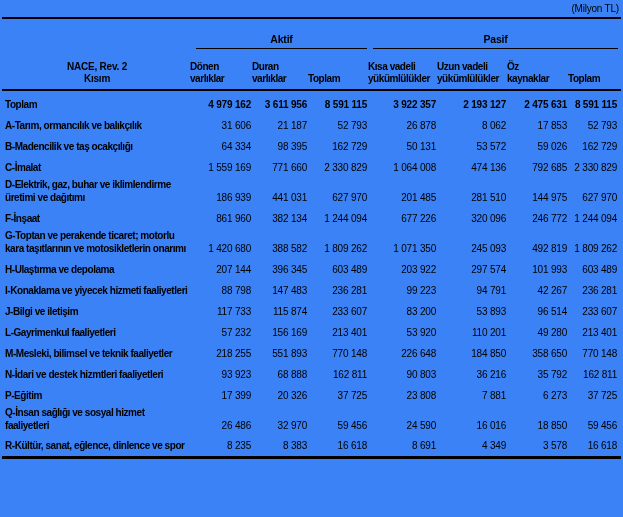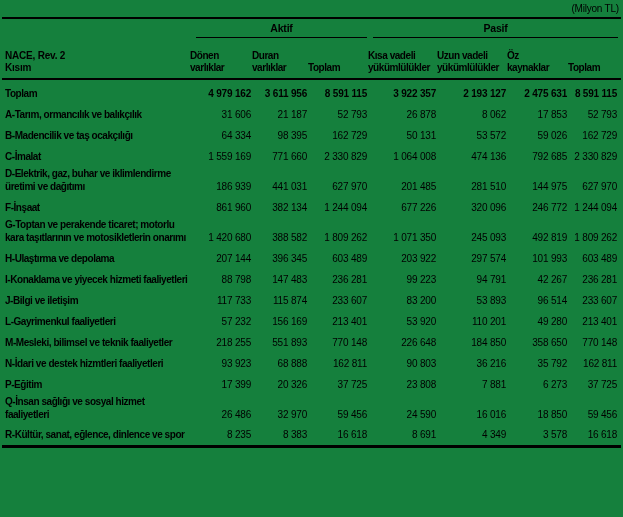--- a/index.html
+++ b/index.html
@@ -1,46 +1,46 @@
 <!DOCTYPE html>
 <html><head>
 <meta charset="utf-8">
 <style>
   html,body{margin:0;padding:0;background:#fff;}
   .page{
-    width:623px;height:517px;background:#15803d;color:#000;
+    width:623px;height:517px;background:#3b82f6;color:#000;
     font-family:"Liberation Sans",sans-serif;
     box-sizing:border-box;padding:0 2px;overflow:hidden;
   }
   .unit-note{
     text-align:right;font-size:10px;line-height:12px;
     padding:3px 2px 2px 0;letter-spacing:-0.2px;
   }
   table.bs{
     width:619px;border-collapse:collapse;table-layout:fixed;
     border-top:2px solid #000;border-bottom:3px solid #000;
   }
   th,td{margin:0;padding:0;}
   
-  tr.group-row th{vertical-align:bottom;padding-top:3px;}
+  tr.group-row th{vertical-align:bottom;padding-top:14px;}
   .gline{
     border-bottom:1.5px solid #000;text-align:center;
     font-weight:700;font-size:10.5px;letter-spacing:-0.2px;
     padding-bottom:3px;
   }
   .gline.aktif{margin:0 1px 0 6px;}
   .gline.pasif{margin:0 3px 0 5px;}
   
   tr.head-row th{
     border-bottom:2.5px solid #000;vertical-align:bottom;
     font-weight:700;font-size:10px;letter-spacing:-0.45px;
     white-space:pre-line;line-height:12px;text-align:left;
     padding:12px 1px 4px 0;
   }
-  tr.head-row th.nace{text-align:left;padding-left:3px;letter-spacing:-0.2px;}
+  tr.head-row th.nace{text-align:center;padding-left:3px;letter-spacing:-0.2px;}
   tr.head-row th:last-child{padding-right:4px;}
   
   tbody td{
     box-sizing:border-box;height:21px;vertical-align:bottom;
     font-size:10px;line-height:13px;padding-bottom:4px;
   }
   tbody td.lbl{
     text-align:left;font-weight:700;letter-spacing:-0.45px;
     white-space:pre-line;padding-left:3px;padding-right:2px;
   }

